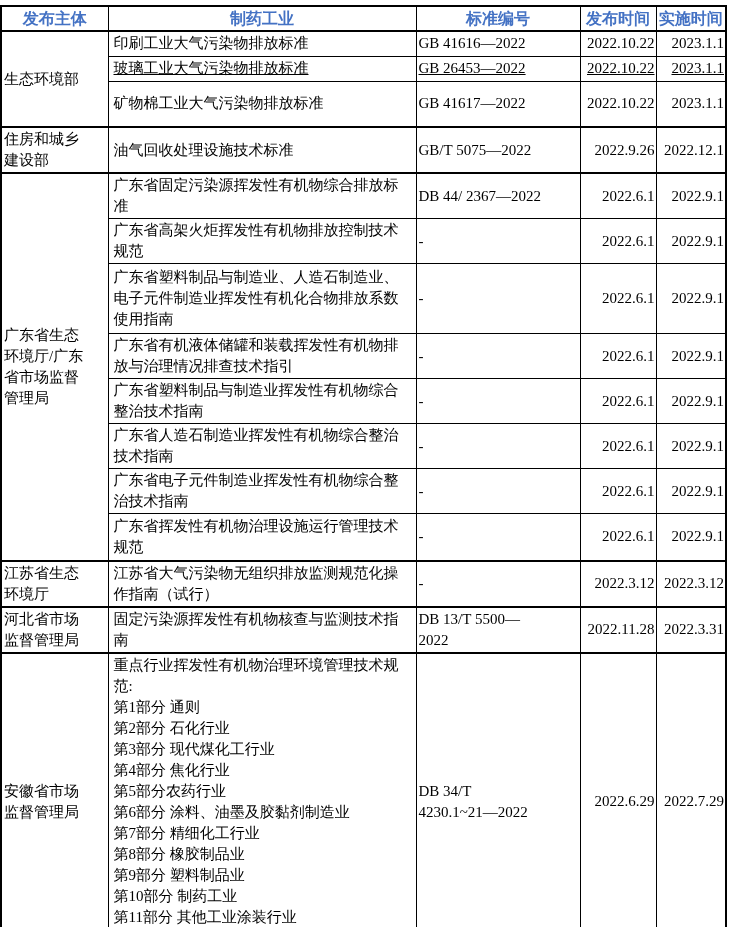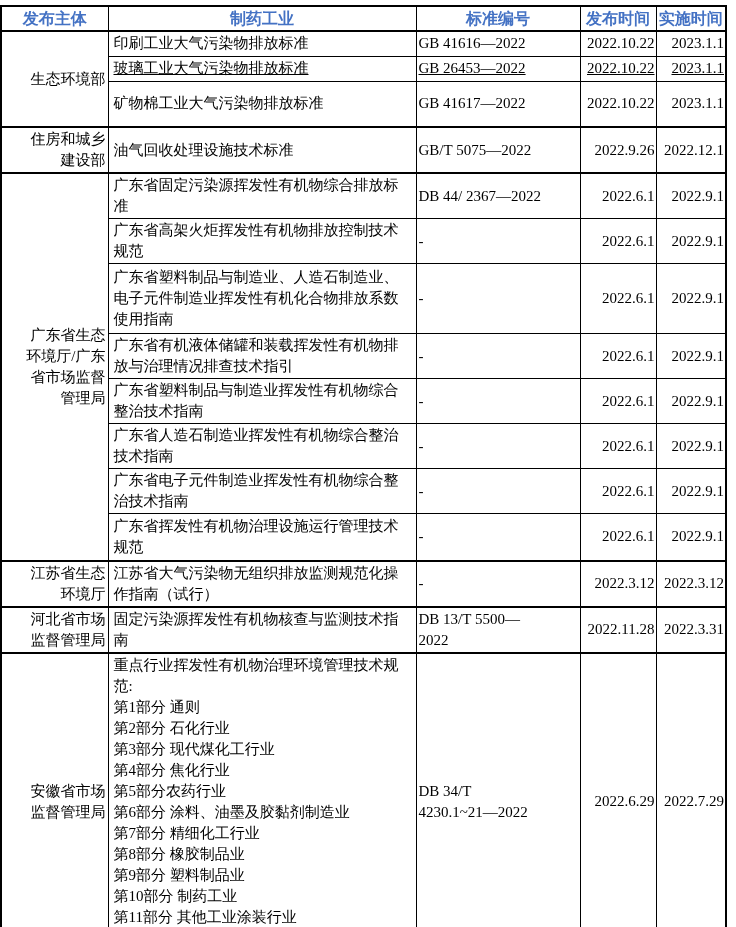--- a/index.html
+++ b/index.html
@@ -35,21 +35,21 @@
     color: var(--header-text);
     font-weight: bold;
     font-size: 16px;
     text-align: center;
     border-bottom: 2px solid var(--border);
     height: 25px;
     padding: 0 1px;
     white-space: nowrap;
   }
   td.publisher {
-    text-align: right;
+    text-align: left;
     white-space: pre-line;
   }
   td.name {
     text-align: left;
     padding: 1px 4px 1px 5px;
     white-space: pre-line;
   }
   td.code {
     text-align: left;
     white-space: pre-line;

